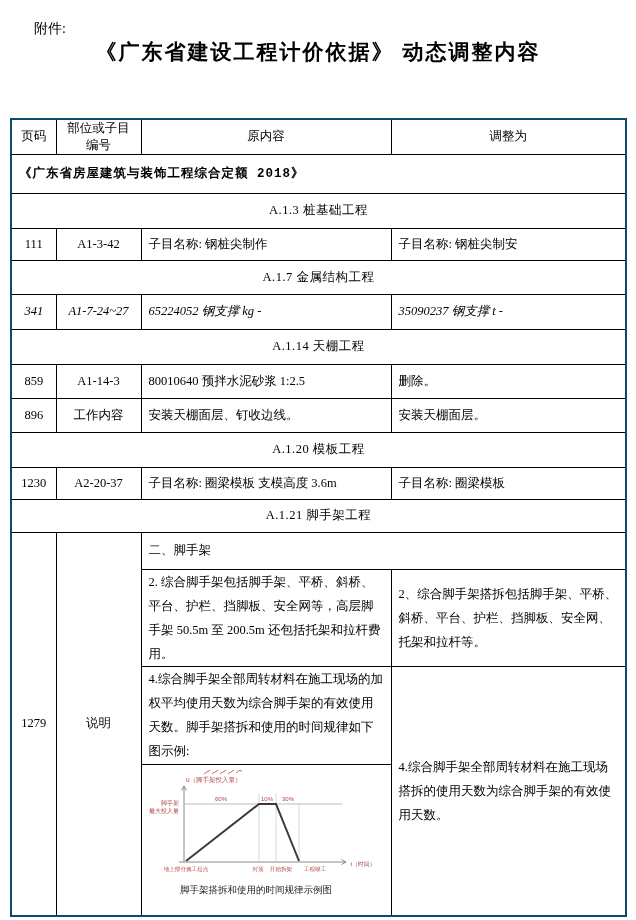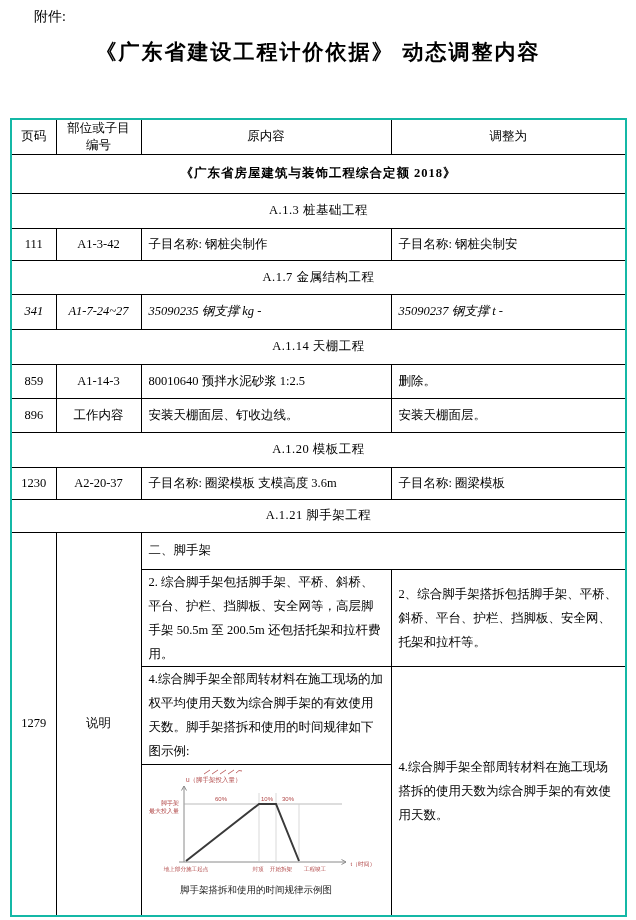--- a/index.html
+++ b/index.html
@@ -2,46 +2,45 @@
 <html><head>
 <meta charset="utf-8">
 <style>
   html,body{margin:0;padding:0;background:#ffffff;}
   body{
     width:636px;height:920px;position:relative;
     font-family:"Liberation Serif","DejaVu Serif",serif;
     color:#000;
   }
   .attachment-label{
-    position:absolute;left:34px;top:8px;
+    position:absolute;left:34px;top:20px;
     font-size:14px;
   }
   .page-title{
     position:absolute;left:0;top:38px;width:636px;
     text-align:center;
     font-family:"Liberation Sans","DejaVu Sans",sans-serif;
     font-weight:bold;font-size:21px;letter-spacing:2px;
   }
   table.adjustment-table{
     position:absolute;left:10px;top:118px;
     width:615px;border-collapse:collapse;table-layout:fixed;
-    border:2px solid #14b8a6;
+    border:2px solid #0c4a6e;
   }
   table.adjustment-table td{
     border:1px solid #000;
     vertical-align:middle;
     font-size:12.5px;
     padding:0 7px;
     overflow:hidden;
   }
   td.center{text-align:center;padding:0 2px;}
   td.header-cell{font-size:12px;line-height:1.35;text-align:center;}
   td.book-title-cell{
-    text-align:center;
-    font-family:Liberation Serif, serif;
+    font-family:Liberation Mono, monospace;
     font-weight:bold;font-size:14.5px;letter-spacing:1px;
   }
   td.section-cell{text-align:center;font-size:14px;letter-spacing:0.5px;}
   td.num-cell{font-size:13px;}
   td.code-cell{font-size:12px;}
   td.para-cell{line-height:24px;font-size:12.6px;}
   td.subtitle-cell{font-size:13.5px;}
   td.diagram-cell{padding:0;}
   
   tr.rh-header{height:35px;}
@@ -102,21 +101,21 @@
       <td>子目名称: 钢桩尖制安</td>
     </tr>
 
     <tr class="rh-sec34">
       <td colspan="4" class="section-cell">A.1.7 金属结构工程</td>
     </tr>
 
     <tr class="rh-r35">
       <td class="center num-cell">341</td>
       <td class="center code-cell">A1-7-24~27</td>
-      <td>35090235 钢支撑 kg -</td>
+      <td>65224052 钢支撑 kg -</td>
       <td>35090237 钢支撑 t -</td>
     </tr>
 
     <tr class="rh-sec35">
       <td colspan="4" class="section-cell">A.1.14 天棚工程</td>
     </tr>
 
     <tr class="rh-r34">
       <td class="center num-cell">859</td>
       <td class="center code-cell">A1-14-3</td>

